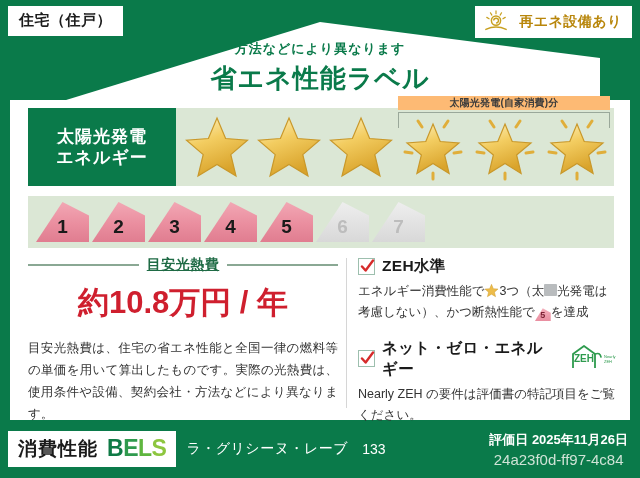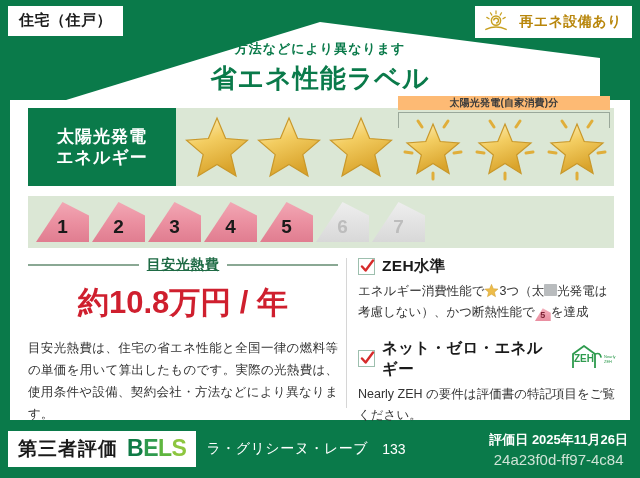--- a/index.html
+++ b/index.html
@@ -400,21 +400,21 @@
           </svg>
         </span>
       </div>
       <div class="check-desc">Nearly ZEH の要件は評価書の特記項目をご覧ください。</div>
     </div>
 
   </div>
 
   <div class="footer">
     <div class="bels-box">
-      <span class="bels-jp">第三者評価</span>
+      <span class="bels-jp">消費性能</span>
       <span class="bels-en"><span class="b1">B</span><span class="b2">E</span><span class="b3">L</span><span class="b4">S</span></span>
     </div>
     <span class="prop-name">ラ・グリシーヌ・レーブ</span>
     <span class="prop-unit">133</span>
     <div class="footer-right">
       <div class="eval-date">評価日 2025年11月26日</div>
       <div class="eval-id">24a23f0d-ff97-4c84</div>
     </div>
   </div>
 

